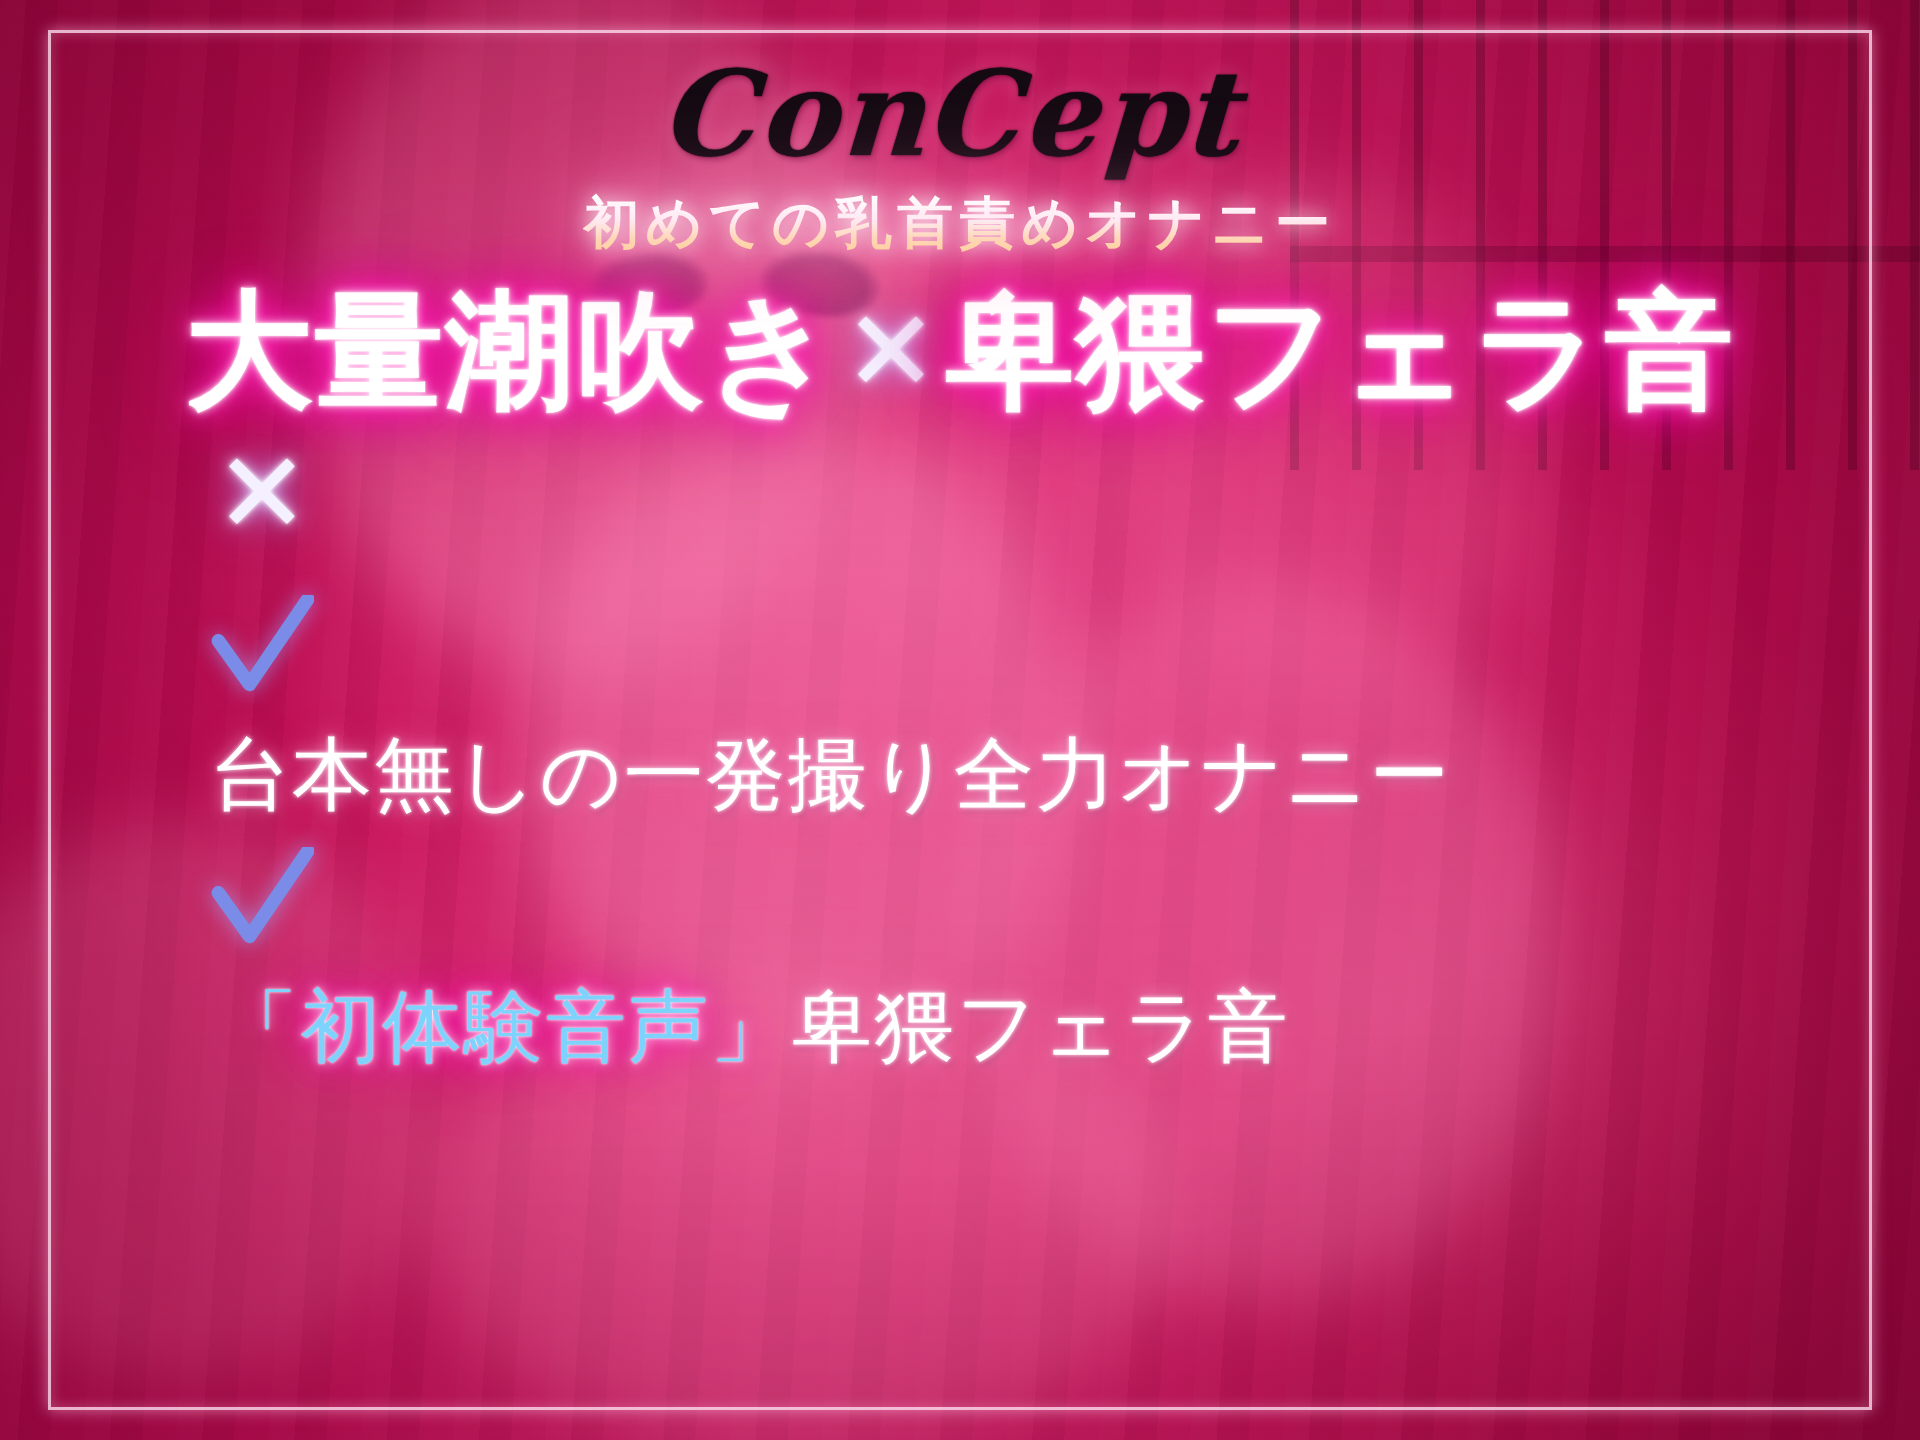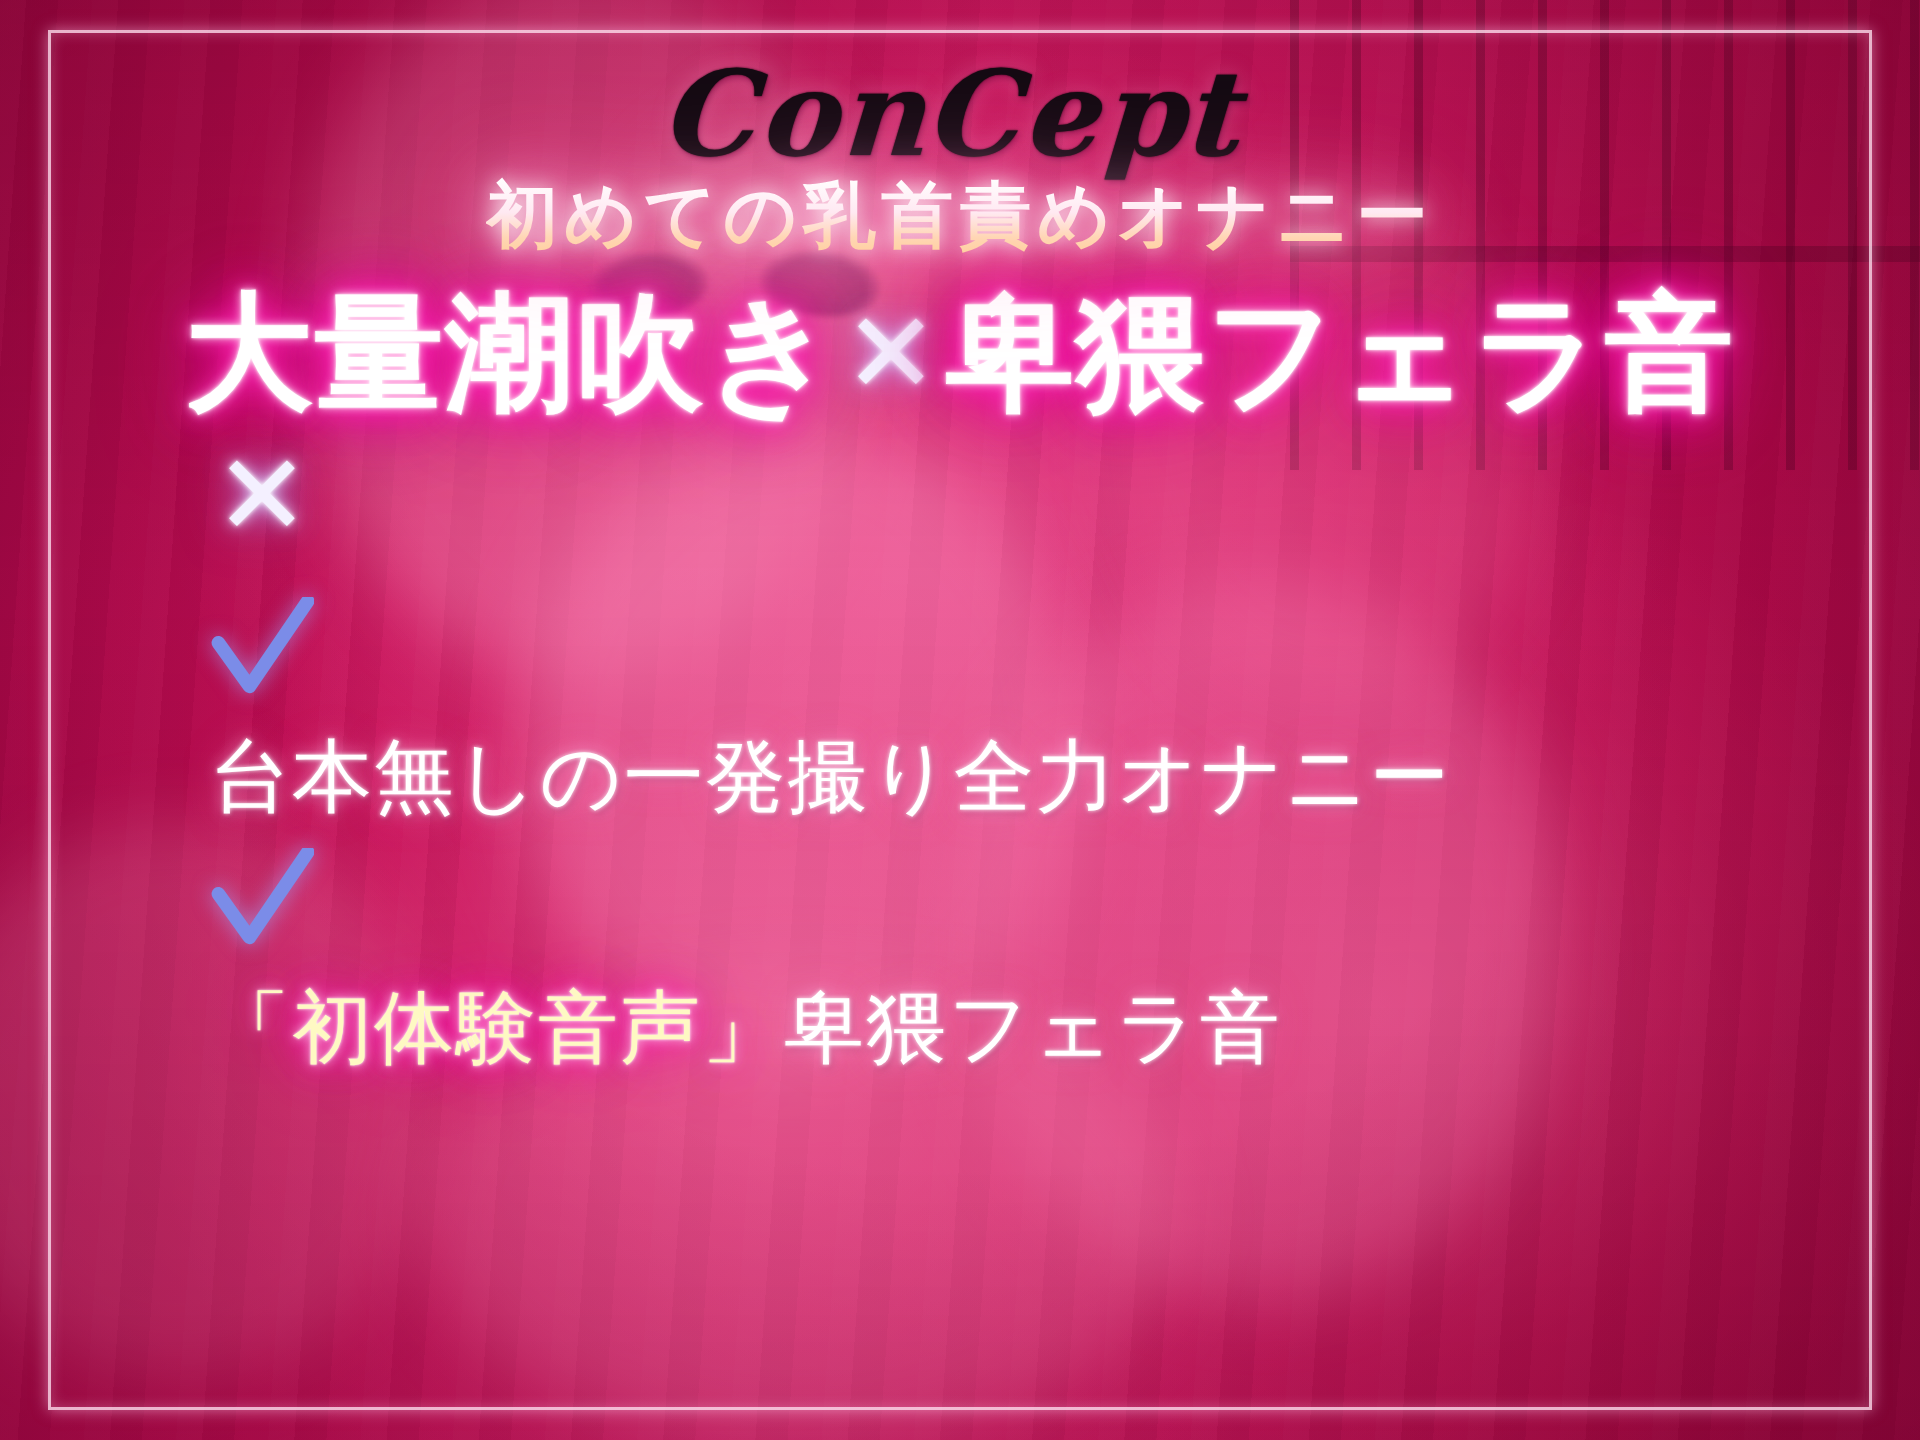--- a/index.html
+++ b/index.html
@@ -120,23 +120,24 @@
     letter-spacing: 2px;
     color: #140a12;
     text-shadow:
       0 0 2px rgba(0,0,0,0.9),
       2px 3px 6px rgba(110,0,55,0.55),
       0 0 22px rgba(255,160,205,0.35);
     transform: skewX(-6deg);
   }
 
   .sub-headline {
+    margin-top: 16px;
     font-family: "DejaVu Sans", "Liberation Sans", sans-serif;
     font-weight: 700;
-    font-size: 72px;
+    font-size: 56px;
     letter-spacing: 6px;
     line-height: 1.1;
     white-space: nowrap;
     background: linear-gradient(180deg, #ffffff 0%, #ffe9f2 46%, #ffd6b4 78%, #ffcf9e 100%);
     -webkit-background-clip: text;
     background-clip: text;
     color: transparent;
     filter:
       drop-shadow(0 0 10px rgba(255,255,255,0.85))
       drop-shadow(0 0 26px rgba(255,190,225,0.70))
@@ -210,27 +211,28 @@
     line-height: 1.24;
     letter-spacing: 2px;
     color: #ffffff;
     text-shadow:
       0 0 4px rgba(255,255,255,0.9),
       0 0 16px rgba(255,190,225,0.75),
       0 0 34px rgba(255,110,185,0.55),
       2px 3px 9px rgba(120,0,60,0.45);
   }
   .check-text .hl {
-    color: #fef9c3;
+    color: #7dd3fc;
     text-shadow:
       0 0 3px #ffffff,
       0 0 12px #ffd0ee,
       0 0 26px #ff35bb,
       0 0 46px #ff00a8,
       0 0 74px #d4008e;
+    margin-left: 8px;
   }
   .check-text .l2 { display: block; }
 </style>
 </head>
 <body>
 
 <div id="stage">
 
   <div class="bg-base"></div>
   <div class="bg-slats"></div>

